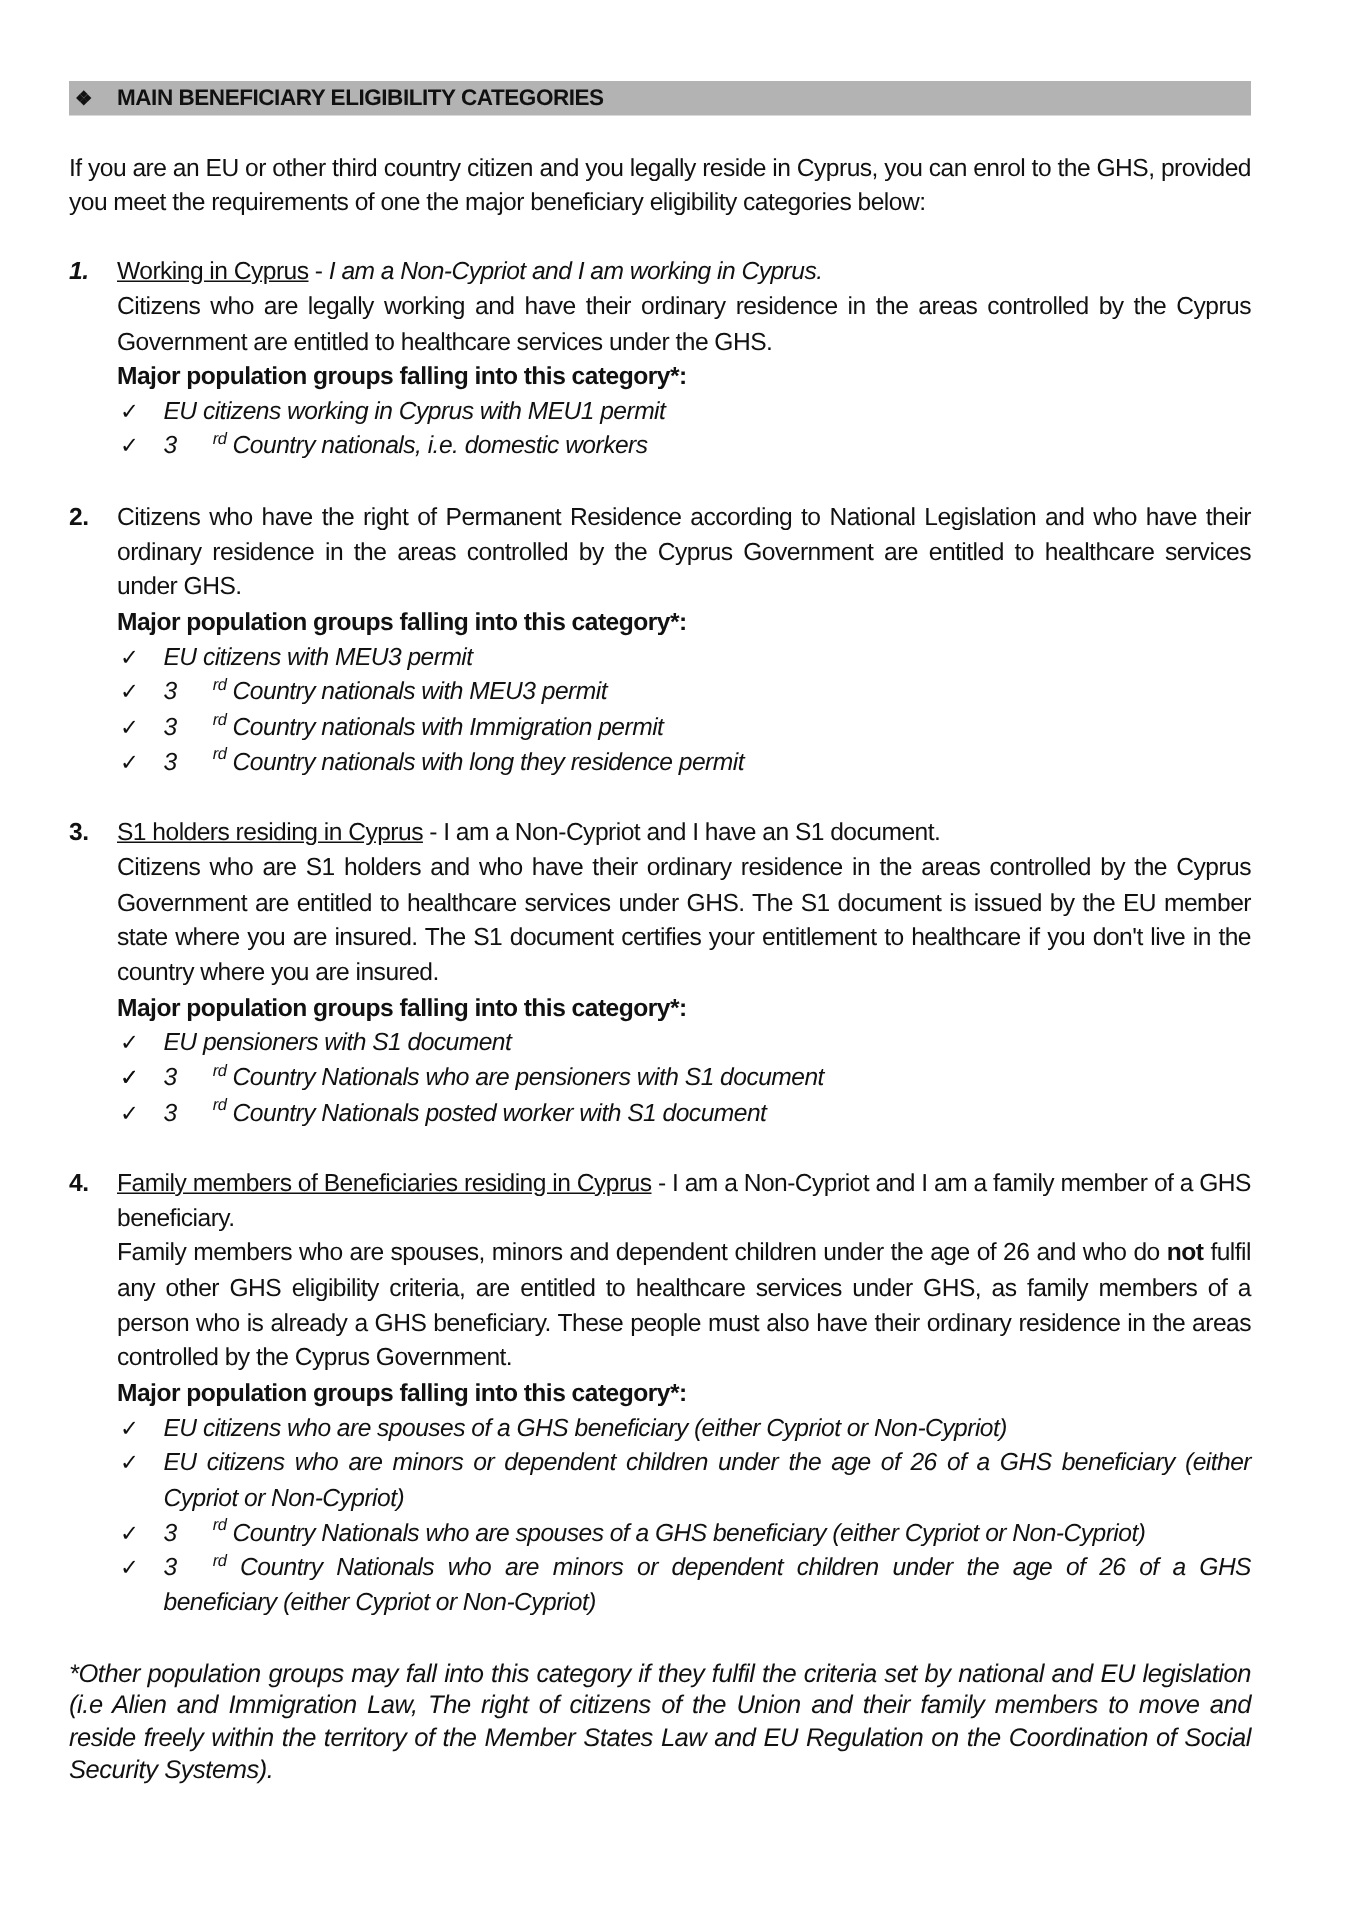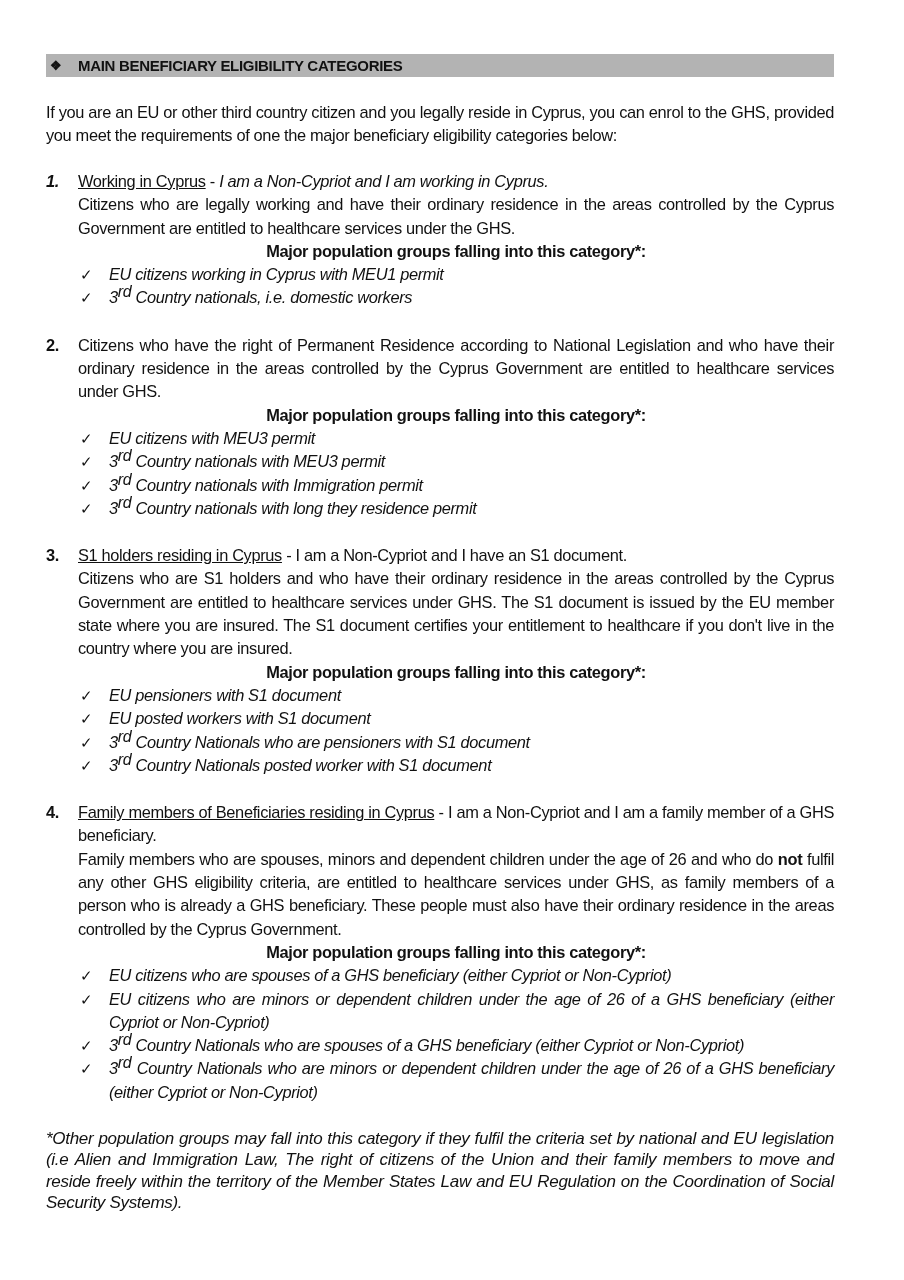--- a/index.html
+++ b/index.html
@@ -11,25 +11,25 @@
   .banner .diamond { font-size: 13px; width: 28px; display: inline-block; }
   .intro { margin-top: 24px; font-size: 16.4px; line-height: 23px; letter-spacing: -0.35px; }
   .cat { margin-top: 24px; position: relative; padding-left: 32px; font-size: 16.4px;
          line-height: 23.3px; letter-spacing: -0.35px; }
   .cat .num { position: absolute; left: 0; top: 0; font-weight: bold; }
   .cat .num.it { font-style: italic; }
   .cat .head { font-weight: normal; }
   .cat .head u { text-decoration: underline; }
   .cat .head .sub-it { font-style: italic; }
   .justify { text-align: justify; }
-  .groups-label { font-weight: bold; text-align: center; }
+  .groups-label { font-weight: bold; }
   ul.checks { list-style: none; margin: 0; padding: 0; }
   ul.checks li { position: relative; padding-left: 31px; font-style: italic; text-align: justify; }
   ul.checks li .tick { position: absolute; left: 2px; top: 0; font-style: normal; font-size: 15px; }
-  sup { font-size: 16px; line-height: 0; vertical-align: super; }
+  sup { font-size: 11px; line-height: 0; vertical-align: super; padding-left: 24px; }
   .footnote { margin-top: 24px; font-style: italic; font-size: 17px; line-height: 21.5px;
               letter-spacing: -0.3px; text-align: justify; }
 </style>
 </head>
 <body>
 
 <div class="page">
 
   <div class="banner">
     <span class="diamond">❖</span>
@@ -65,21 +65,21 @@
 
   <div class="cat">
     <span class="num">3.</span>
     <div class="head">
       <u>S1 holders residing in Cyprus</u><span> - </span><span>I am a Non-Cypriot and I have an S1 document.</span>
     </div>
     <div class="justify">Citizens who are S1 holders and who have their ordinary residence in the areas controlled by the Cyprus Government are entitled to healthcare services under GHS. The S1 document is issued by the EU member state where you are insured. The S1 document certifies your entitlement to healthcare if you don't live in the country where you are insured.</div>
     <div class="groups-label">Major population groups falling into this category*:</div>
     <ul class="checks">
       <li><span class="tick">✓</span><span>EU pensioners with S1 document</span></li>
-      <li><span class="tick">✓</span><span>EU posted workers with S1 document</span></li>
+      <li><span class="tick">✓</span></li>
       <li><span class="tick">✓</span><span>3</span><sup>rd</sup><span> Country Nationals who are pensioners with S1 document</span></li>
       <li><span class="tick">✓</span><span>3</span><sup>rd</sup><span> Country Nationals posted worker with S1 document</span></li>
     </ul>
   </div>
 
   <div class="cat">
     <span class="num">4.</span>
     <div class="head justify">
       <u>Family members of Beneficiaries residing in Cyprus</u><span> - </span><span>I am a Non-Cypriot and I am a family member of a GHS beneficiary.</span>
     </div>

